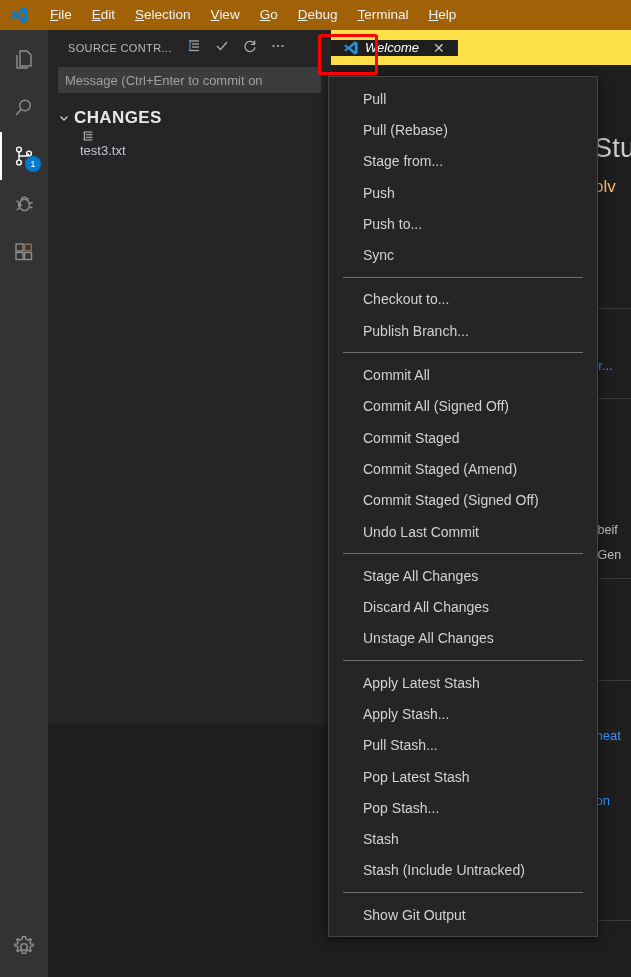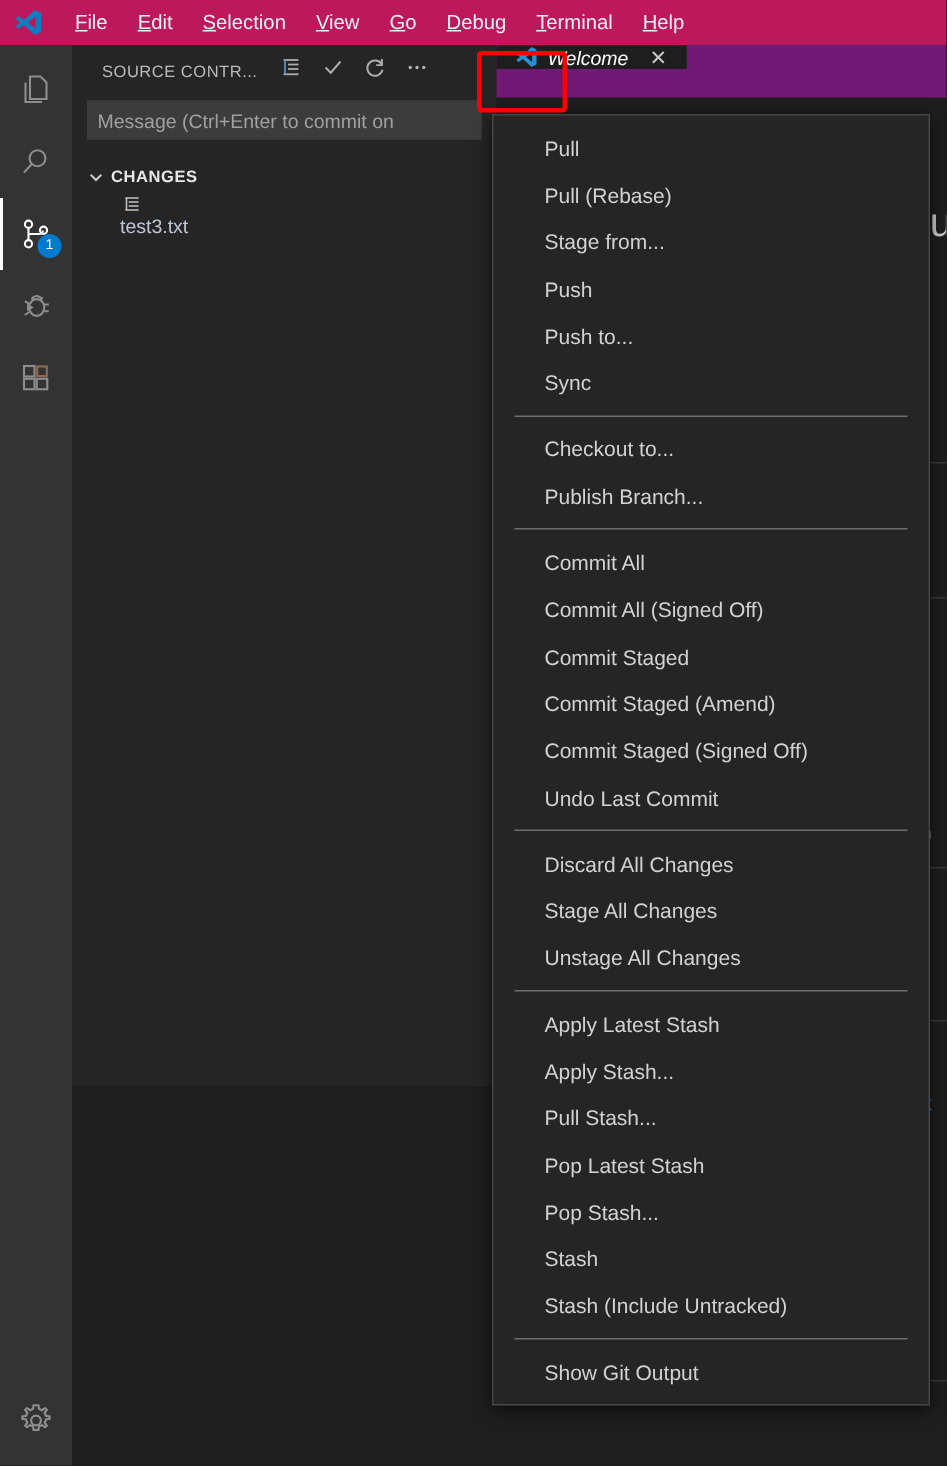--- a/index.html
+++ b/index.html
@@ -19,21 +19,21 @@
     height: 977px;
     background: #1e1e1e;
   }
 
   
   .menubar {
     position: absolute;
     top: 0; left: 0;
     width: 631px;
     height: 30px;
-    background: #be185d;
+    background: #a16207;
     display: flex;
     align-items: center;
     padding-left: 8px;
   }
   .vscode-logo {
     width: 22px; height: 22px;
     margin-right: 10px;
     flex: 0 0 auto;
     display: flex; align-items: center; justify-content: center;
   }
@@ -157,21 +157,21 @@
     height: 22px;
     padding-left: 8px;
     cursor: pointer;
   }
   .chevron {
     width: 16px; height: 16px;
     display: flex; align-items: center; justify-content: center;
     margin-right: 2px;
   }
   .changes-label {
-    font-size: 11px;
+    font-size: 17px;
     font-weight: bold;
     letter-spacing: 0.4px;
     color: #e8e8e8;
   }
   .file-row {
     display: flex;
     align-items: flex-start;
     height: 22px;
     padding-left: 32px;
     cursor: pointer;
@@ -190,23 +190,23 @@
   
   .editor-area {
     position: absolute;
     top: 30px; left: 331px;
     width: 300px;
     height: 947px;
     background: #1e1e1e;
   }
   .tabbar {
     height: 35px;
-    background: #701a75;
-    display: flex;
-    align-items: flex-start;
+    background: #fde047;
+    display: flex;
+    align-items: center;
   }
   .tab {
     display: flex;
     align-items: center;
     background: #1e1e1e;
     padding: 0 10px 0 12px;
     min-width: 120px;
     border-right: 1px solid #252526;
     cursor: pointer;
   }
@@ -265,21 +265,21 @@
     border-radius: 3px;
     pointer-events: none;
     z-index: 60;
   }
 
   
   .context-menu {
     position: absolute;
     left: 328px;
     top: 76px;
-    width: 292px;
+    width: 270px;
     background: #252526;
     border: 1px solid #454545;
     box-shadow: 0 2px 10px rgba(0,0,0,0.65);
     padding: 6px 0;
     z-index: 50;
   }
   .cm-item {
     height: 31.3px;
     display: flex;
     align-items: center;
@@ -501,22 +501,22 @@
 
     <div class="cm-item">Commit All</div>
     <div class="cm-item">Commit All (Signed Off)</div>
     <div class="cm-item">Commit Staged</div>
     <div class="cm-item">Commit Staged (Amend)</div>
     <div class="cm-item">Commit Staged (Signed Off)</div>
     <div class="cm-item">Undo Last Commit</div>
 
     <div class="cm-sep"></div>
 
+    <div class="cm-item">Stage All Changes</div>
     <div class="cm-item">Discard All Changes</div>
-    <div class="cm-item">Stage All Changes</div>
     <div class="cm-item">Unstage All Changes</div>
 
     <div class="cm-sep"></div>
 
     <div class="cm-item">Apply Latest Stash</div>
     <div class="cm-item">Apply Stash...</div>
     <div class="cm-item">Pull Stash...</div>
     <div class="cm-item">Pop Latest Stash</div>
     <div class="cm-item">Pop Stash...</div>
     <div class="cm-item">Stash</div>

